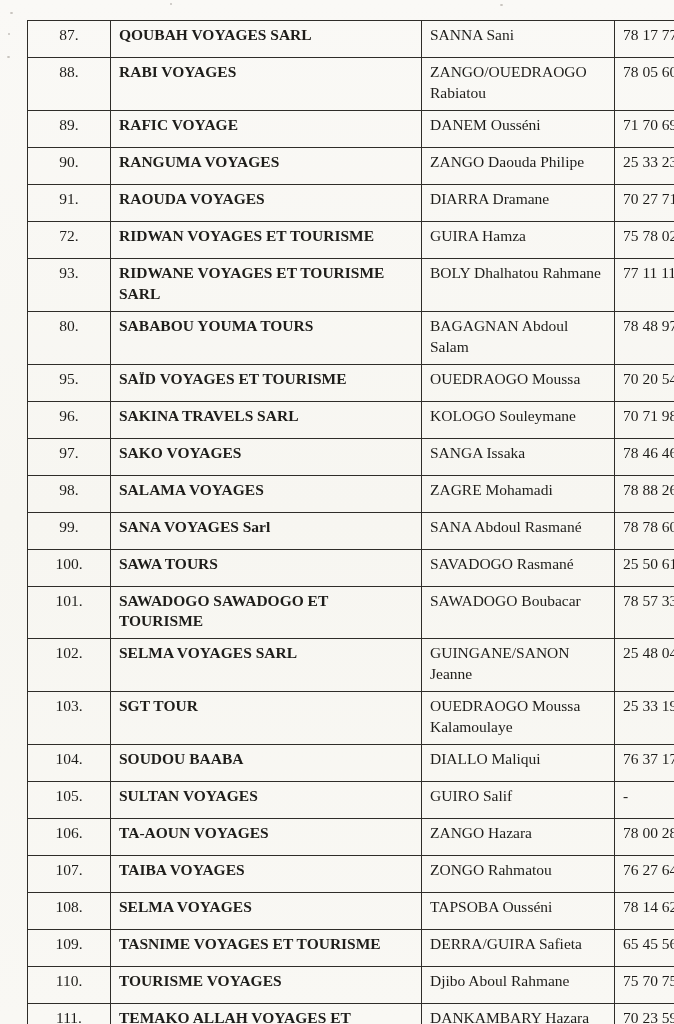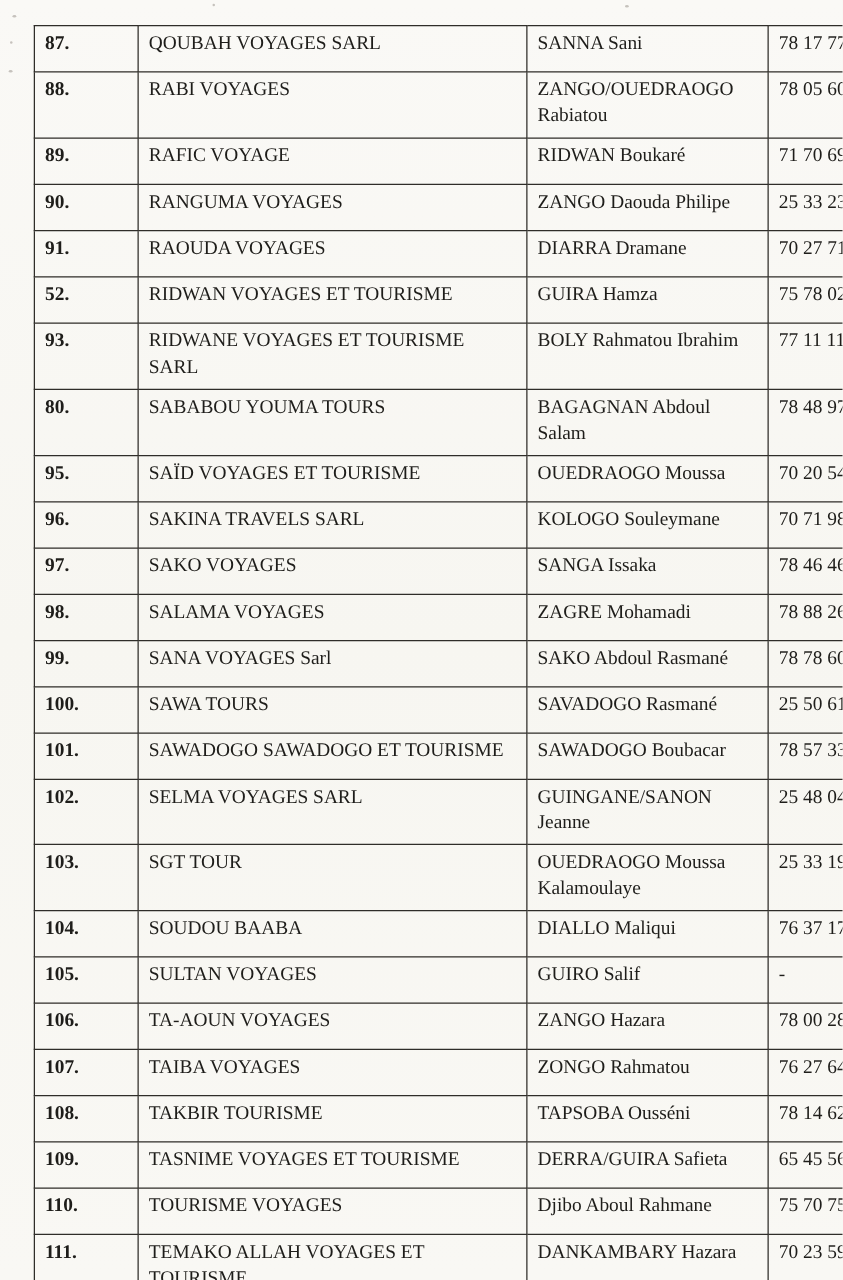--- a/index.html
+++ b/index.html
@@ -41,25 +41,25 @@
     padding: 4px 8px 6px 8px;
     font-size: 15.5px;
     line-height: 1.35;
     overflow: hidden;
   }
   table.registry tr {
     height: 37px;
   }
   td.c0 {
     width: 66px;
+    text-align: center;
     padding-top: 3px;
     font-size: 15px;
-    font-weight: bold;
-  }
-  td.c1 { width: 294px; padding-top: 6px; }
+  }
+  td.c1 { width: 294px; padding-top: 6px; font-weight: bold; }
   td.c2 { width: 176px; }
   td.c3 {
     width: 96px;
     font-size: 15px;
     white-space: nowrap;
     padding-top: 5px;
   }
 </style>
 </head>
 <body>
@@ -81,45 +81,45 @@
         </tr>
         <tr>
           <td class="c0">88.</td>
           <td class="c1">RABI VOYAGES</td>
           <td class="c2">ZANGO/OUEDRAOGO Rabiatou</td>
           <td class="c3">78 05 60 60</td>
         </tr>
         <tr>
           <td class="c0">89.</td>
           <td class="c1">RAFIC VOYAGE</td>
-          <td class="c2">RIDWAN Boukaré</td>
+          <td class="c2">DANEM Ousséni</td>
           <td class="c3">71 70 69 45</td>
         </tr>
         <tr>
           <td class="c0">90.</td>
           <td class="c1">RANGUMA VOYAGES</td>
           <td class="c2">ZANGO Daouda Philipe</td>
           <td class="c3">25 33 23 47</td>
         </tr>
         <tr>
           <td class="c0">91.</td>
           <td class="c1">RAOUDA VOYAGES</td>
           <td class="c2">DIARRA Dramane</td>
           <td class="c3">70 27 71 45</td>
         </tr>
         <tr>
-          <td class="c0">52.</td>
+          <td class="c0">72.</td>
           <td class="c1">RIDWAN VOYAGES ET TOURISME</td>
           <td class="c2">GUIRA Hamza</td>
           <td class="c3">75 78 02 12</td>
         </tr>
         <tr>
           <td class="c0">93.</td>
           <td class="c1">RIDWANE  VOYAGES ET TOURISME SARL</td>
-          <td class="c2">BOLY Rahmatou Ibrahim</td>
+          <td class="c2">BOLY Dhalhatou Rahmane</td>
           <td class="c3">77 11 11 60</td>
         </tr>
         <tr>
           <td class="c0">80.</td>
           <td class="c1">SABABOU YOUMA TOURS</td>
           <td class="c2">BAGAGNAN Abdoul Salam</td>
           <td class="c3">78 48 97 82</td>
         </tr>
         <tr>
           <td class="c0">95.</td>
@@ -141,21 +141,21 @@
         </tr>
         <tr>
           <td class="c0">98.</td>
           <td class="c1">SALAMA VOYAGES</td>
           <td class="c2">ZAGRE Mohamadi</td>
           <td class="c3">78 88 26 08</td>
         </tr>
         <tr>
           <td class="c0">99.</td>
           <td class="c1">SANA VOYAGES Sarl</td>
-          <td class="c2">SAKO Abdoul Rasmané</td>
+          <td class="c2">SANA Abdoul Rasmané</td>
           <td class="c3">78 78 60 08</td>
         </tr>
         <tr>
           <td class="c0">100.</td>
           <td class="c1">SAWA TOURS</td>
           <td class="c2">SAVADOGO Rasmané</td>
           <td class="c3">25 50 61 17</td>
         </tr>
         <tr>
           <td class="c0">101.</td>
@@ -194,21 +194,21 @@
           <td class="c3">78 00 28 50</td>
         </tr>
         <tr>
           <td class="c0">107.</td>
           <td class="c1">TAIBA VOYAGES</td>
           <td class="c2">ZONGO Rahmatou</td>
           <td class="c3">76 27 64 73</td>
         </tr>
         <tr>
           <td class="c0">108.</td>
-          <td class="c1">TAKBIR TOURISME</td>
+          <td class="c1">SELMA VOYAGES</td>
           <td class="c2">TAPSOBA Ousséni</td>
           <td class="c3">78 14 62 14</td>
         </tr>
         <tr>
           <td class="c0">109.</td>
           <td class="c1">TASNIME VOYAGES ET TOURISME</td>
           <td class="c2">DERRA/GUIRA Safieta</td>
           <td class="c3">65 45 56 71</td>
         </tr>
         <tr>

